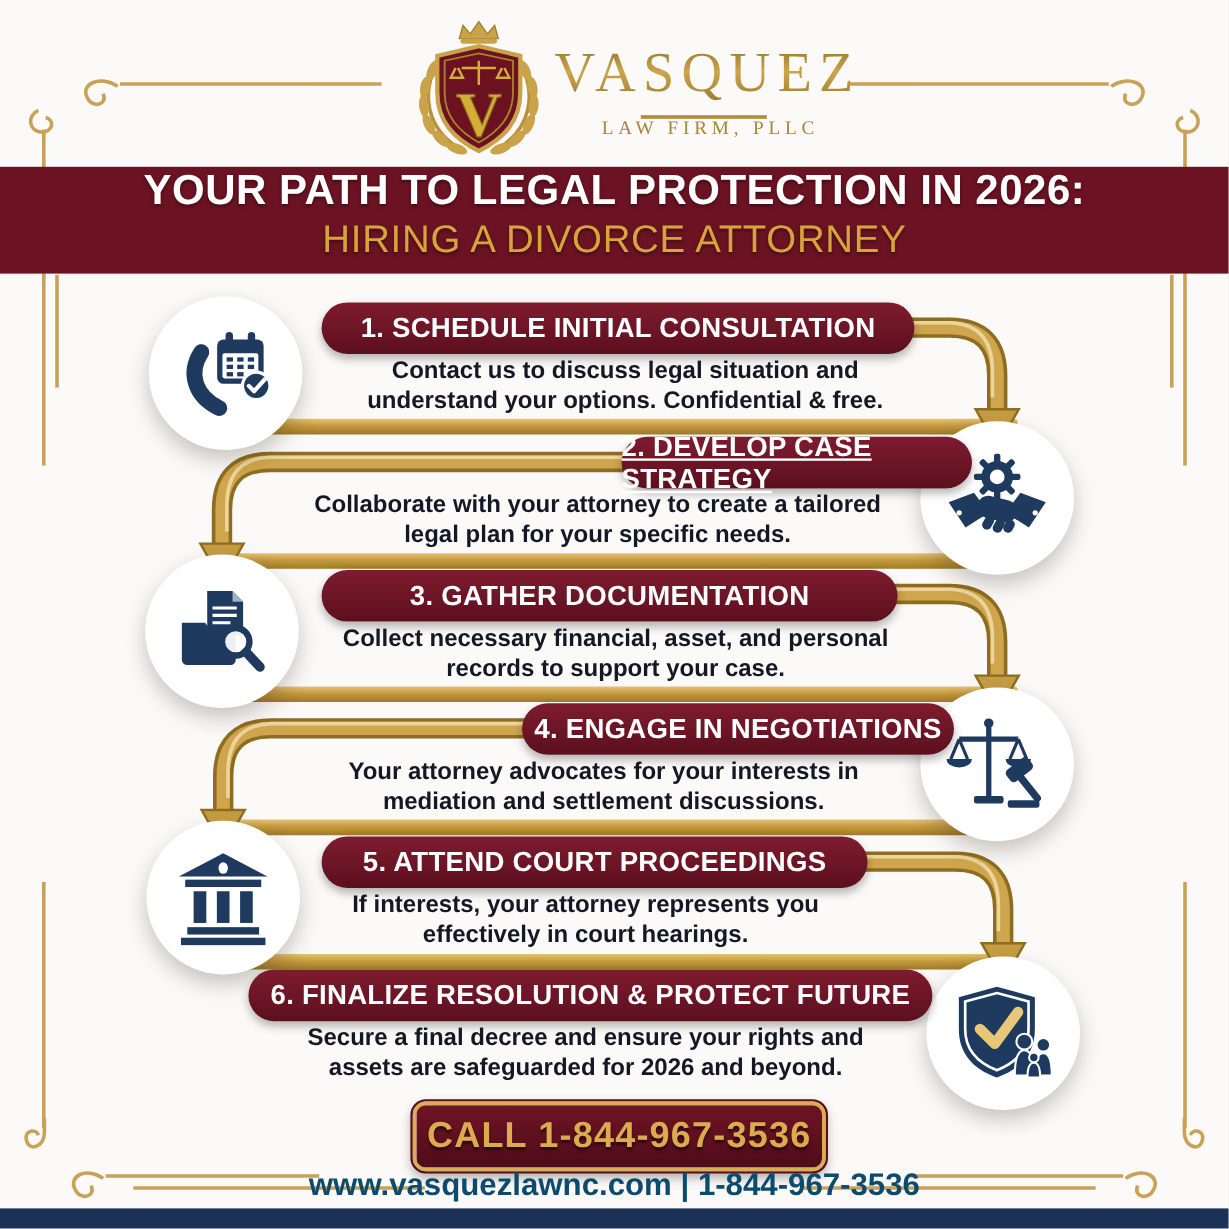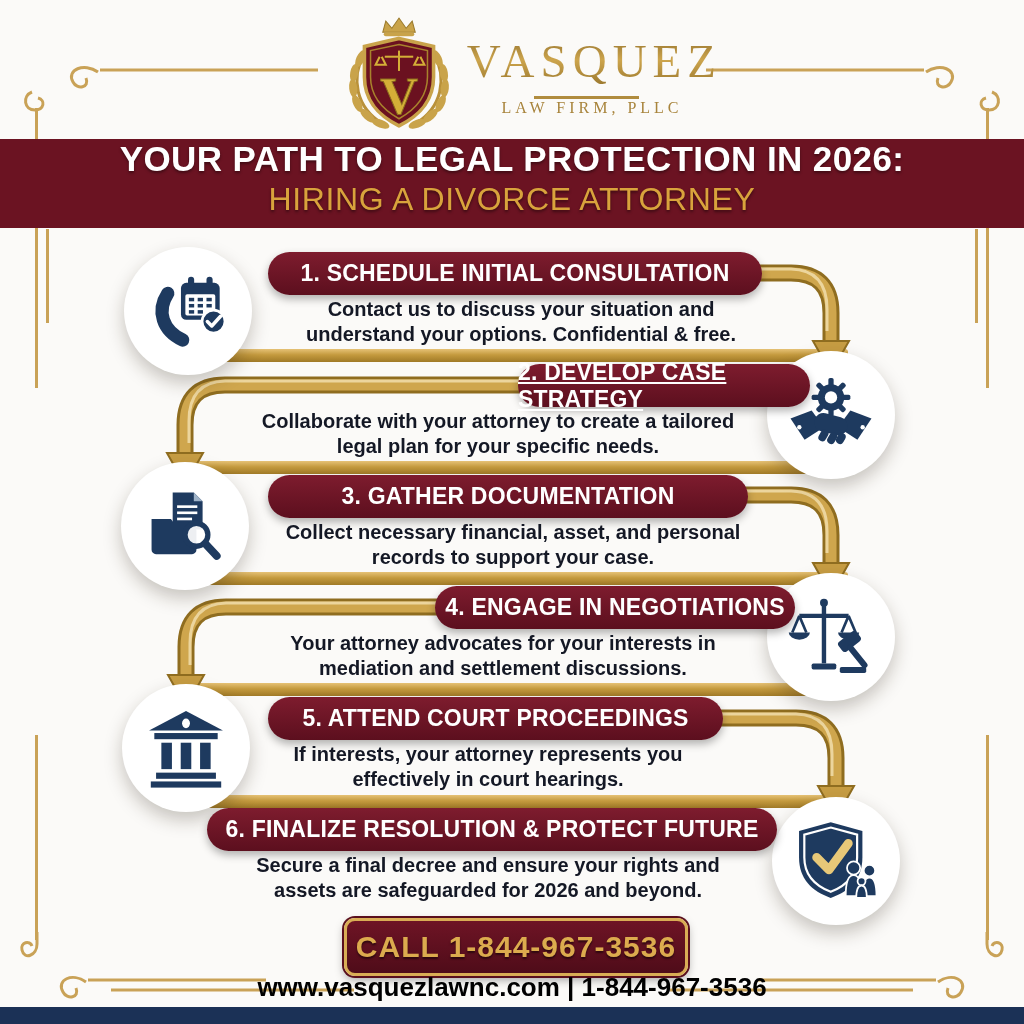--- a/index.html
+++ b/index.html
@@ -7,21 +7,21 @@
         font-family:"Liberation Sans",sans-serif;overflow:hidden;}
 
   
   .gold-stroke{stroke:#c9a257;fill:none;stroke-width:3;}
   .vline{position:absolute;width:3px;background:#c9a257;z-index:0;}
   .dash{position:absolute;height:2px;background:#c9a257;z-index:0;}
 
   
   #logo-wrap{position:absolute;left:0;top:8px;width:1024px;height:128px;z-index:2;}
   #emblem{position:absolute;left:338px;top:6px;width:122px;height:122px;}
-  #logo-text{position:absolute;left:462px;top:26px;width:260px;text-align:right;}
+  #logo-text{position:absolute;left:462px;top:26px;width:260px;}
   #logo-name{font-family:"Liberation Serif",serif;font-size:47px;letter-spacing:6px;font-weight:400;
              background:linear-gradient(180deg,#8a6a2a,#cda54d 48%,#96742c);
              -webkit-background-clip:text;background-clip:text;color:transparent;-webkit-text-fill-color:transparent;}
   #logo-sub-row{display:flex;align-items:center;margin-top:8px;flex-direction:column;}
   #logo-sub-line{width:105px;height:3px;background:#b08c3f;margin-right:12px;}
   #logo-subtitle{font-size:16px;letter-spacing:4px;color:#a8843c;font-family:"Liberation Serif",serif;}
 
   
   #banner{position:absolute;left:0;top:139px;width:1024px;height:89px;z-index:2;
           background:radial-gradient(ellipse at 50% 40%,#7c1a2c 0%,#6912222 0%,#6b1322 55%,#540d1a 100%);
@@ -47,21 +47,21 @@
   .arrow path.body-hi{stroke:#ecd59d;stroke-width:3;fill:none;}
   .arrow polygon{fill:#c79d43;stroke:#8f6d20;stroke-width:2;}
 
   
   #cta{position:absolute;left:344px;top:918px;width:338px;height:52px;z-index:4;border-radius:11px;
        background:linear-gradient(180deg,#6e1425,#4f0c19);
        border:3px solid #d9ad55;box-shadow:0 0 0 2px #5a0f1d,0 4px 10px rgba(0,0,0,.35);
        display:flex;align-items:center;justify-content:center;cursor:pointer;}
   #cta-label{color:#dcab4e;font-weight:700;font-size:30px;letter-spacing:1px;text-shadow:0 2px 2px rgba(0,0,0,.5);}
   #footer-line{position:absolute;left:0;top:972px;width:1024px;text-align:center;z-index:4;
-               font-weight:700;font-size:26px;color:#000000;}
+               font-weight:700;font-size:26px;color:#0c4a6e;}
   #bottom-bar{position:absolute;left:0;top:1007px;width:1024px;height:17px;background:#1b3156;z-index:5;}
 
   .flourish{position:absolute;z-index:1;}
 </style>
 </head>
 <body>
 
 <div id="page">
 
   <svg class="flourish" style="left:20px;top:50px;" width="300" height="70" viewBox="0 0 300 70">
@@ -203,21 +203,21 @@
           <rect x="61" y="49" width="6" height="4"></rect>
       </g>
       <circle cx="79" cy="62" r="13" fill="#1e3a5f" stroke="#fff" stroke-width="3"></circle>
       <path d="M72,62 l5,5 l10,-11" fill="none" stroke="#fff" stroke-width="4" stroke-linecap="round" stroke-linejoin="round"></path>
     </svg>
   </div>
   <div class="pill" style="left:268px;top:252px;width:494px;">
     <span>1. SCHEDULE INITIAL CONSULTATION</span>
   </div>
   <div class="desc" style="left:278px;top:297px;width:486px;">
-    <div>Contact us to discuss your situation and</div>
+    <div>Contact us to discuss legal situation and</div>
     <div>understand your options. Confidential &amp; free.</div>
   </div>
 
   <div class="circle" style="left:767px;top:351px;">
     <svg viewBox="0 0 100 100">
       <g fill="#1e3a5f">
         <circle cx="50" cy="30" r="15"></circle>
         <rect x="47" y="8" width="6" height="10" rx="2"></rect>
         <rect x="47" y="8" width="6" height="10" rx="2" transform="rotate(45 50 30)"></rect>
         <rect x="47" y="8" width="6" height="10" rx="2" transform="rotate(90 50 30)"></rect>

